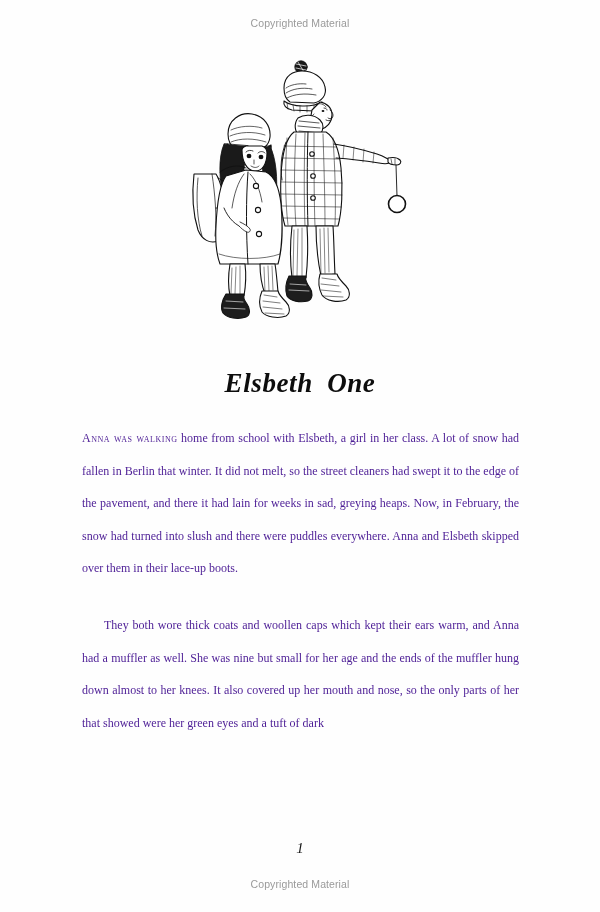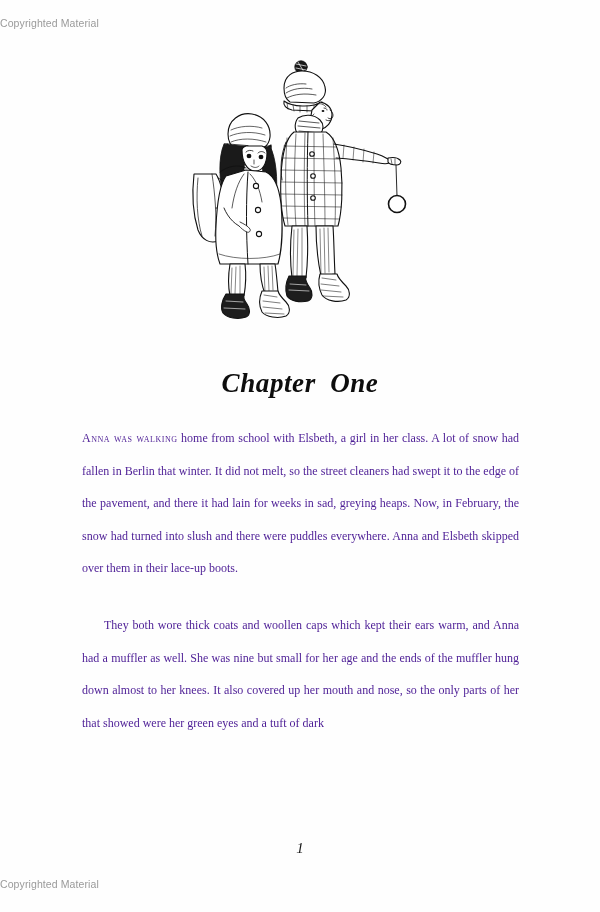--- a/index.html
+++ b/index.html
@@ -18,20 +18,21 @@
   .page {
     position: relative;
     width: 600px;
     height: 912px;
     background: #fefefe;
   }
   .watermark {
     position: absolute;
     left: 0;
     width: 600px;
+    text-align: center;
     font-family: "Liberation Sans", sans-serif;
     font-size: 10.5px;
     letter-spacing: 0.1px;
     color: #9a9a9a;
     user-select: none;
   }
   .watermark-top { top: 17px; }
   .watermark-bottom { top: 878px; }
 
   
@@ -220,21 +221,21 @@
         <path d="M78 209 l1 25 M82 208 l1 25 M86 208 l1 24" stroke-width="0.5"></path>
 
         <path d="M40 236 C36 242 34 250 37 255 C41 260 52 262 60 259 C65 257 64 250 61 246 C58 242 57 239 58 236 Z" fill="#1d1d1d" stroke="#111"></path>
         <path d="M40 243 l17 1 M38 250 l21 1" stroke="#fff" stroke-width="0.6"></path>
         <path d="M76 233 C73 240 73 248 76 254 C80 259 92 261 100 258 C105 255 104 248 100 244 C96 240 93 237 92 233 Z" fill="#fff"></path>
         <path d="M78 237 l13 2 M77 243 l17 2 M77 249 l19 2 M79 255 l19 1" stroke-width="0.55"></path>
       </g>
     </svg>
   </div>
 
-  <h1 class="chapter-title">Chapter One</h1>
+  <h1 class="chapter-title">Elsbeth One</h1>
 
   <div class="body-text">
     <p class="first"><span class="smallcaps">Anna was walking</span><span> home from school with Elsbeth, a girl in her class. A lot of snow had fallen in Berlin that winter. It did not melt, so the street cleaners had swept it to the edge of the pavement, and there it had lain for weeks in sad, greying heaps. Now, in February, the snow had turned into slush and there were puddles everywhere. Anna and Elsbeth skipped over them in their lace-up boots.</span></p>
     <p><span>They both wore thick coats and woollen caps which kept their ears warm, and Anna had a muffler as well. She was nine but small for her age and the ends of the muffler hung down almost to her knees. It also covered up her mouth and nose, so the only parts of her that showed were her green eyes and a tuft of dark</span></p>
   </div>
 
   <div class="folio">1</div>
 
   <div class="watermark watermark-bottom">Copyrighted Material</div>
 

